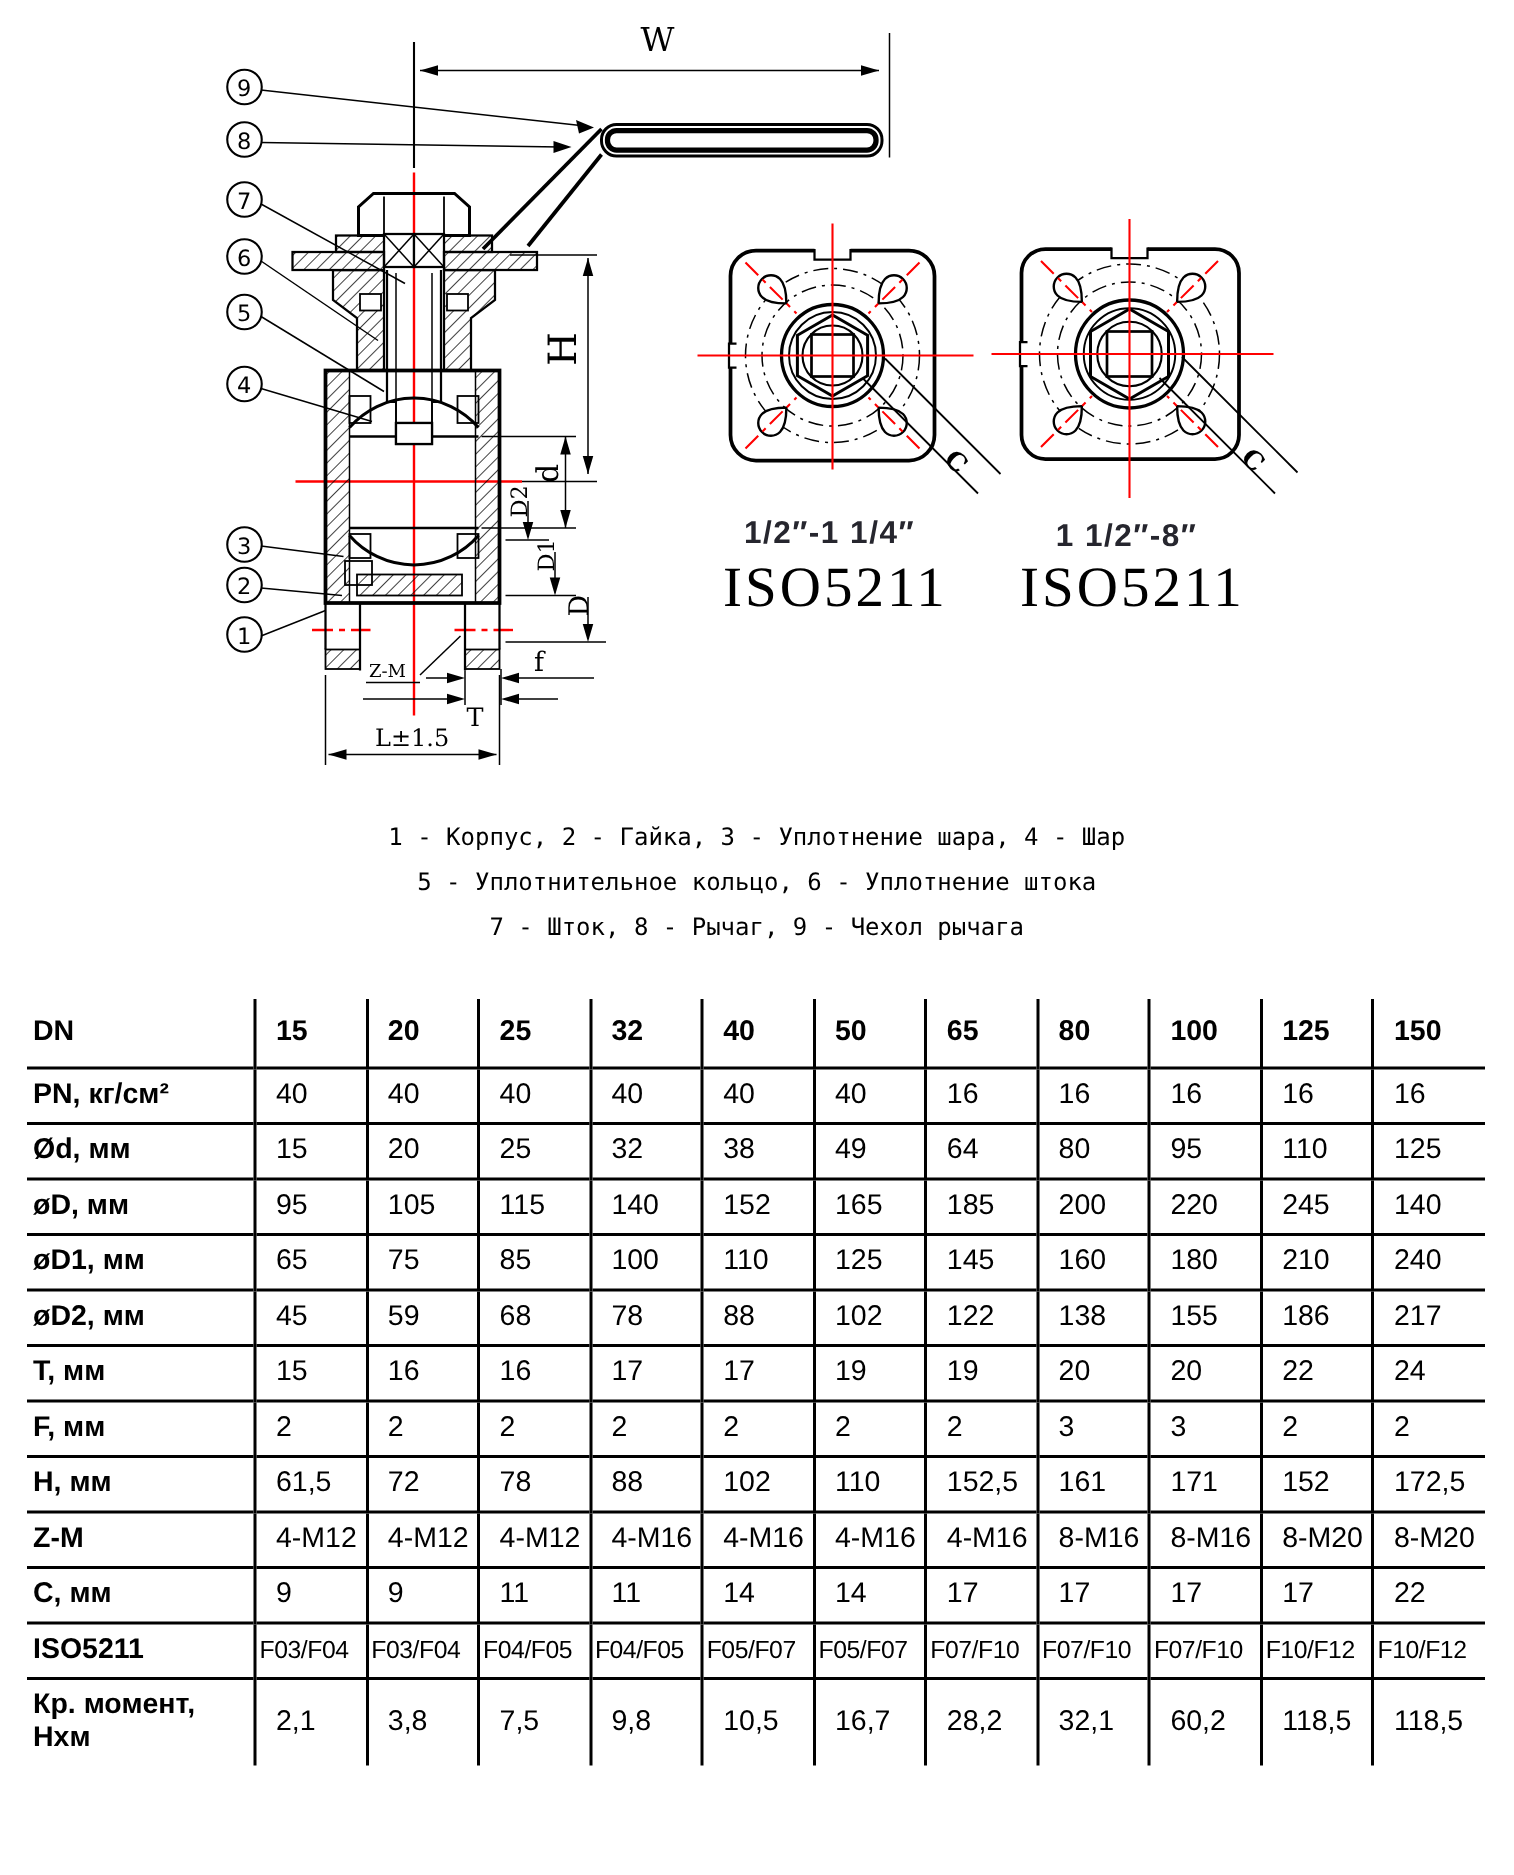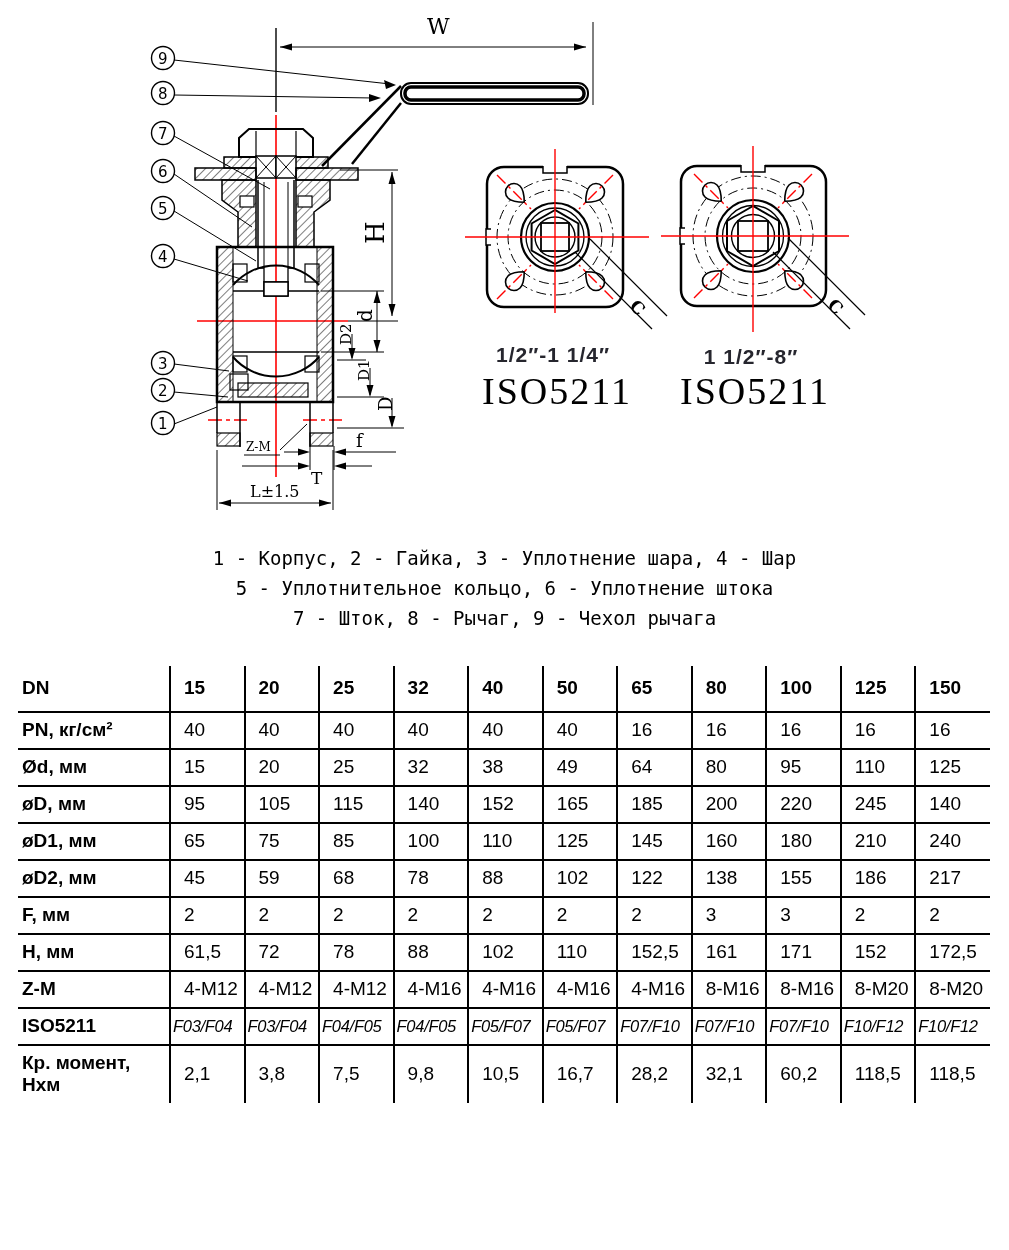--- a/index.html
+++ b/index.html
@@ -7,30 +7,30 @@
         font-family:"Liberation Sans",sans-serif;color:#000;}
   
   #drawing{position:absolute;left:0;top:0;}
   text{fill:#000;}
   .dimtxt{font-family:"DejaVu Serif",serif;}
   .flange-size{font-family:"Liberation Sans",sans-serif;font-weight:bold;font-size:21px;fill:#26262e;letter-spacing:1px;}
   .iso-label{font-family:"Liberation Serif",serif;font-size:38px;letter-spacing:2px;}
   .callout-num{font-family:"DejaVu Sans",sans-serif;font-size:15px;}
   
   #legend{position:absolute;left:0;top:543px;width:100%;text-align:center;
-          font-family:"DejaVu Sans Mono",monospace;font-size:19px;line-height:30px;font-weight:500;}
+          font-family:"DejaVu Sans Mono",monospace;font-size:16px;line-height:30px;font-weight:500;}
   
   #spec-table-wrap{position:absolute;left:18px;top:666px;width:972px;}
   table{border-collapse:collapse;table-layout:fixed;width:972px;}
   td{padding:6px 2px 7px 13px;font-size:19px;vertical-align:middle;overflow:hidden;}
   tr + tr td{border-top:2px solid #000;}
   td + td{border-left:2px solid #000;}
   td.label-cell{font-weight:bold;padding-left:4px;font-size:19px;}
   tr.header-row td{font-weight:bold;padding-top:11px;padding-bottom:12px;}
-  td.tight{padding-left:2px;font-size:16.5px;letter-spacing:-0.3px;font-style:italic;}
+  td.tight{padding-left:2px;font-size:16.5px;letter-spacing:-0.3px;}
 </style>
 </head>
 <body>
 
 <div id="page">
 
 <svg id="drawing" width="1009" height="535" viewBox="0 0 1009 535">
   <defs>
     <pattern id="hatch" width="6" height="6" patternUnits="userSpaceOnUse" patternTransform="rotate(45)">
       <line x1="0" y1="0" x2="0" y2="6" stroke="#000" stroke-width="1"></line>
@@ -429,20 +429,34 @@
             <td>78</td>
             <td>88</td>
             <td>102</td>
             <td>122</td>
             <td>138</td>
             <td>155</td>
             <td>186</td>
             <td>217</td>
           </tr>
           <tr>
+            <td class="label-cell">T, мм</td>
+            <td>15</td>
+            <td>16</td>
+            <td>16</td>
+            <td>17</td>
+            <td>17</td>
+            <td>19</td>
+            <td>19</td>
+            <td>20</td>
+            <td>20</td>
+            <td>22</td>
+            <td>24</td>
+          </tr>
+          <tr>
             <td class="label-cell">F, мм</td>
             <td>2</td>
             <td>2</td>
             <td>2</td>
             <td>2</td>
             <td>2</td>
             <td>2</td>
             <td>2</td>
             <td>3</td>
             <td>3</td>
@@ -471,20 +485,34 @@
             <td>4-M16</td>
             <td>4-M16</td>
             <td>4-M16</td>
             <td>4-M16</td>
             <td>8-M16</td>
             <td>8-M16</td>
             <td>8-M20</td>
             <td>8-M20</td>
           </tr>
           <tr>
+            <td class="label-cell">C, мм</td>
+            <td>9</td>
+            <td>9</td>
+            <td>11</td>
+            <td>11</td>
+            <td>14</td>
+            <td>14</td>
+            <td>17</td>
+            <td>17</td>
+            <td>17</td>
+            <td>17</td>
+            <td>22</td>
+          </tr>
+          <tr>
             <td class="label-cell">ISO5211</td>
             <td class="tight">F03/F04</td>
             <td class="tight">F03/F04</td>
             <td class="tight">F04/F05</td>
             <td class="tight">F04/F05</td>
             <td class="tight">F05/F07</td>
             <td class="tight">F05/F07</td>
             <td class="tight">F07/F10</td>
             <td class="tight">F07/F10</td>
             <td class="tight">F07/F10</td>

